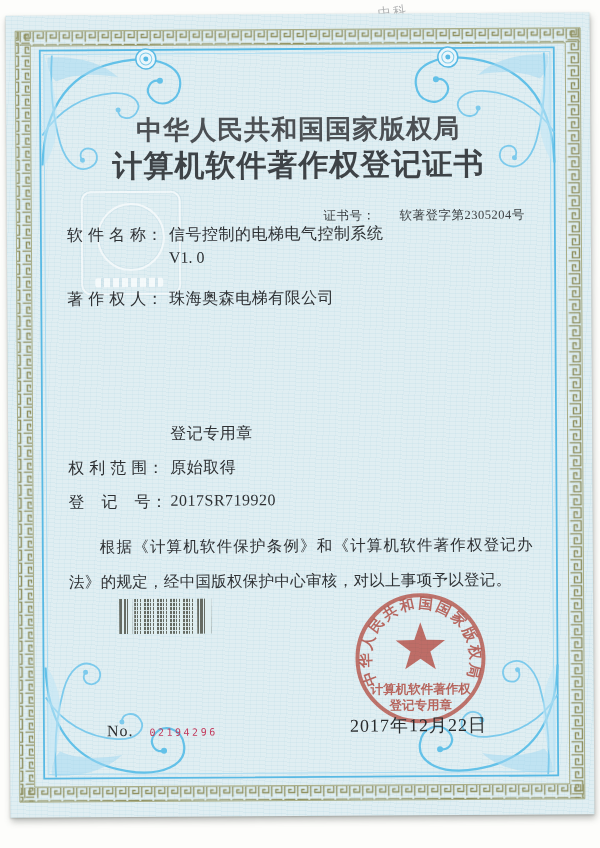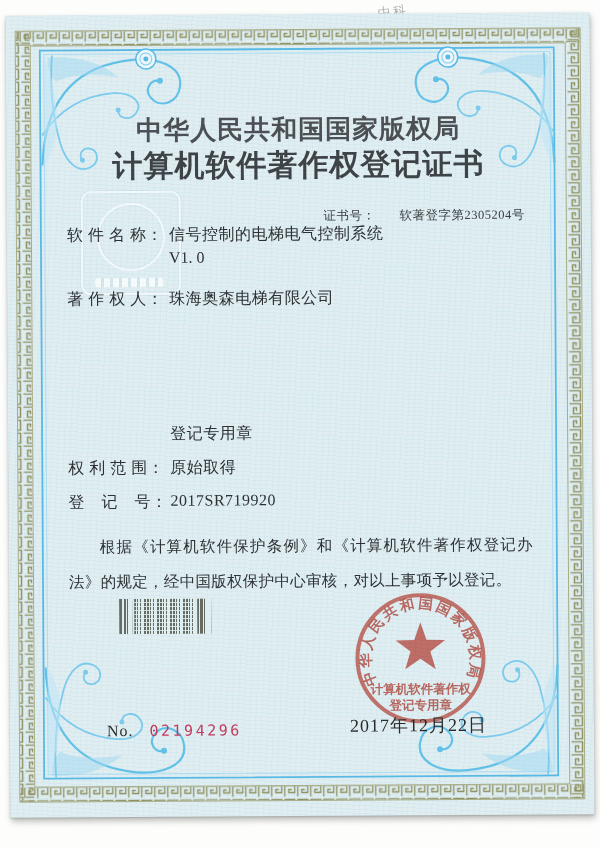--- a/index.html
+++ b/index.html
@@ -82,21 +82,21 @@
   .bc-right{width:14px;background:repeating-linear-gradient(90deg,#565a50 0 2px,#dfeef0 2px 3px,#565a50 3px 6px,#dfeef0 6px 7px,#565a50 7px 8px,#dfeef0 8px 14px);}
   .seal{position:absolute;left:341px;top:575px;width:140px;height:140px;mix-blend-mode:multiply;opacity:.92;}
   .seal-date{
     position:absolute;left:340px;top:700px;
     font-size:18px;color:#292b2d;letter-spacing:1px;white-space:pre;
   }
   .no-line{position:absolute;left:97px;top:707px;font-size:16px;color:#2a2c2e;}
   .no-label{letter-spacing:1px;margin-top:10px;}
   .no-value{
     font-family:"DejaVu Sans Mono","Liberation Mono",monospace;
-    font-size:15px;color:#c23a5c;letter-spacing:2.5px;margin-left:16px;
+    font-size:10px;color:#c23a5c;letter-spacing:2.5px;margin-left:16px;
   }
 </style>
 </head>
 <body>
 
 <div class="scan">
 
   <div class="handwriting">中科</div>
 
   <div class="paper">

